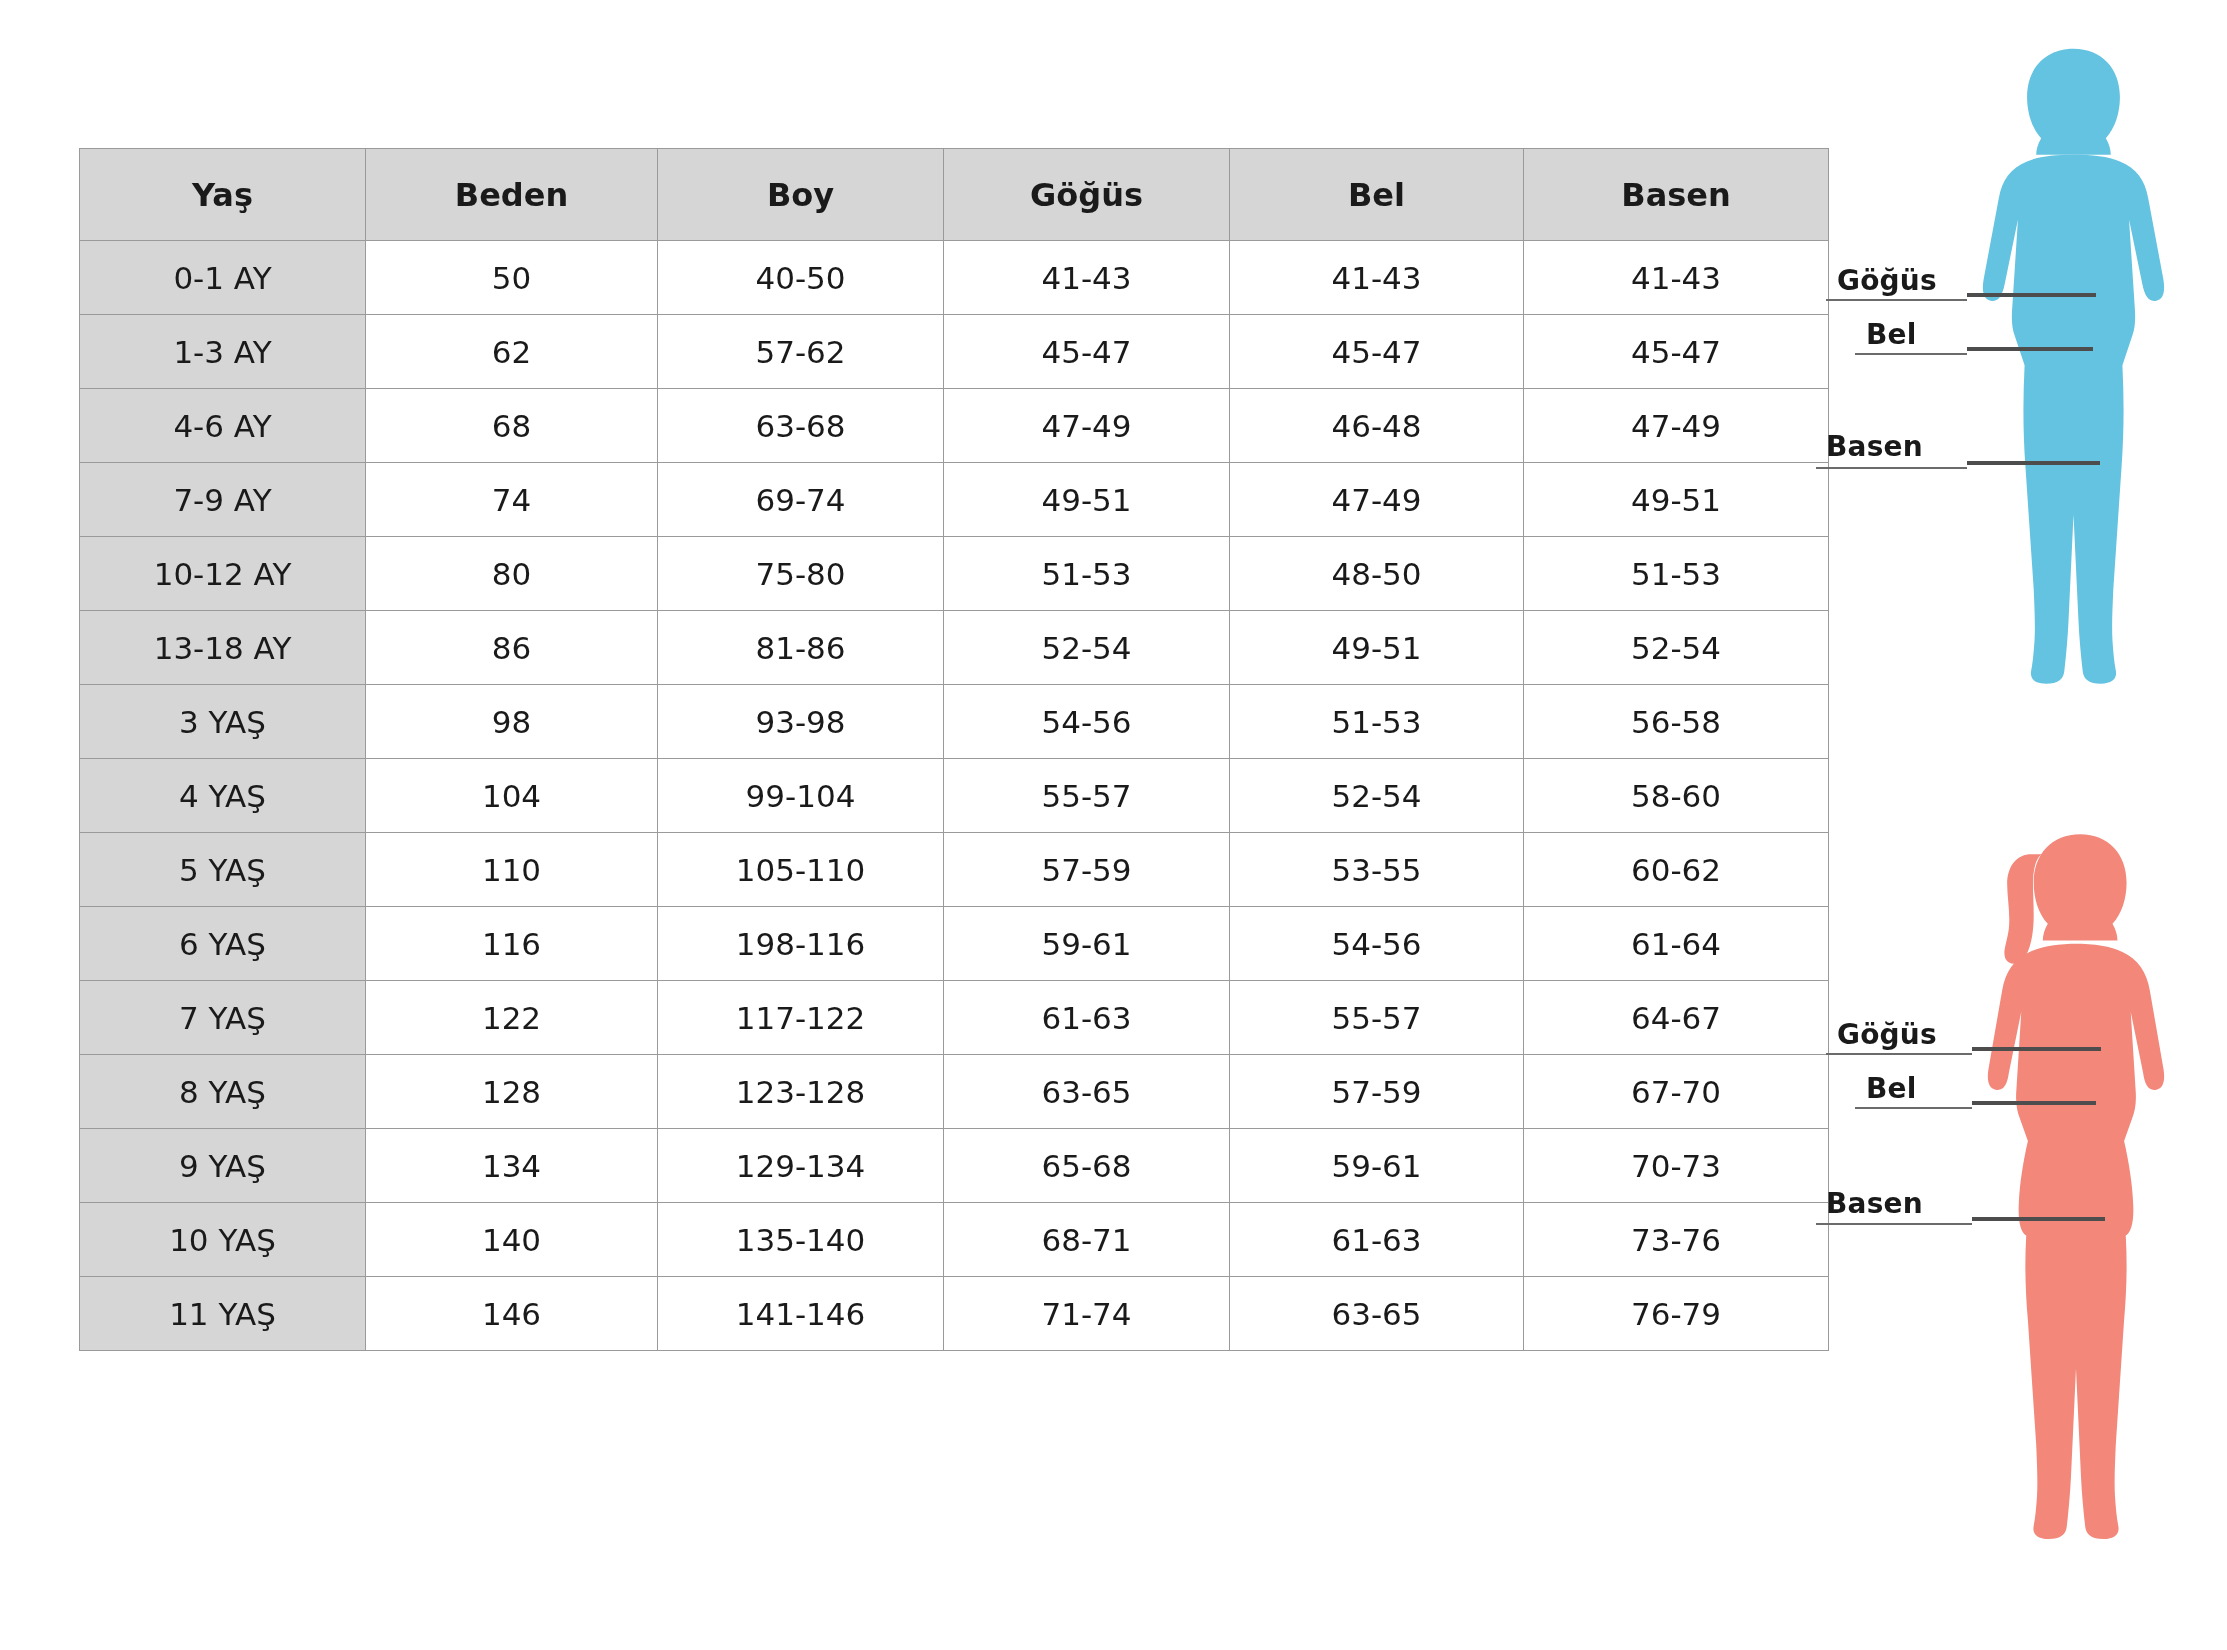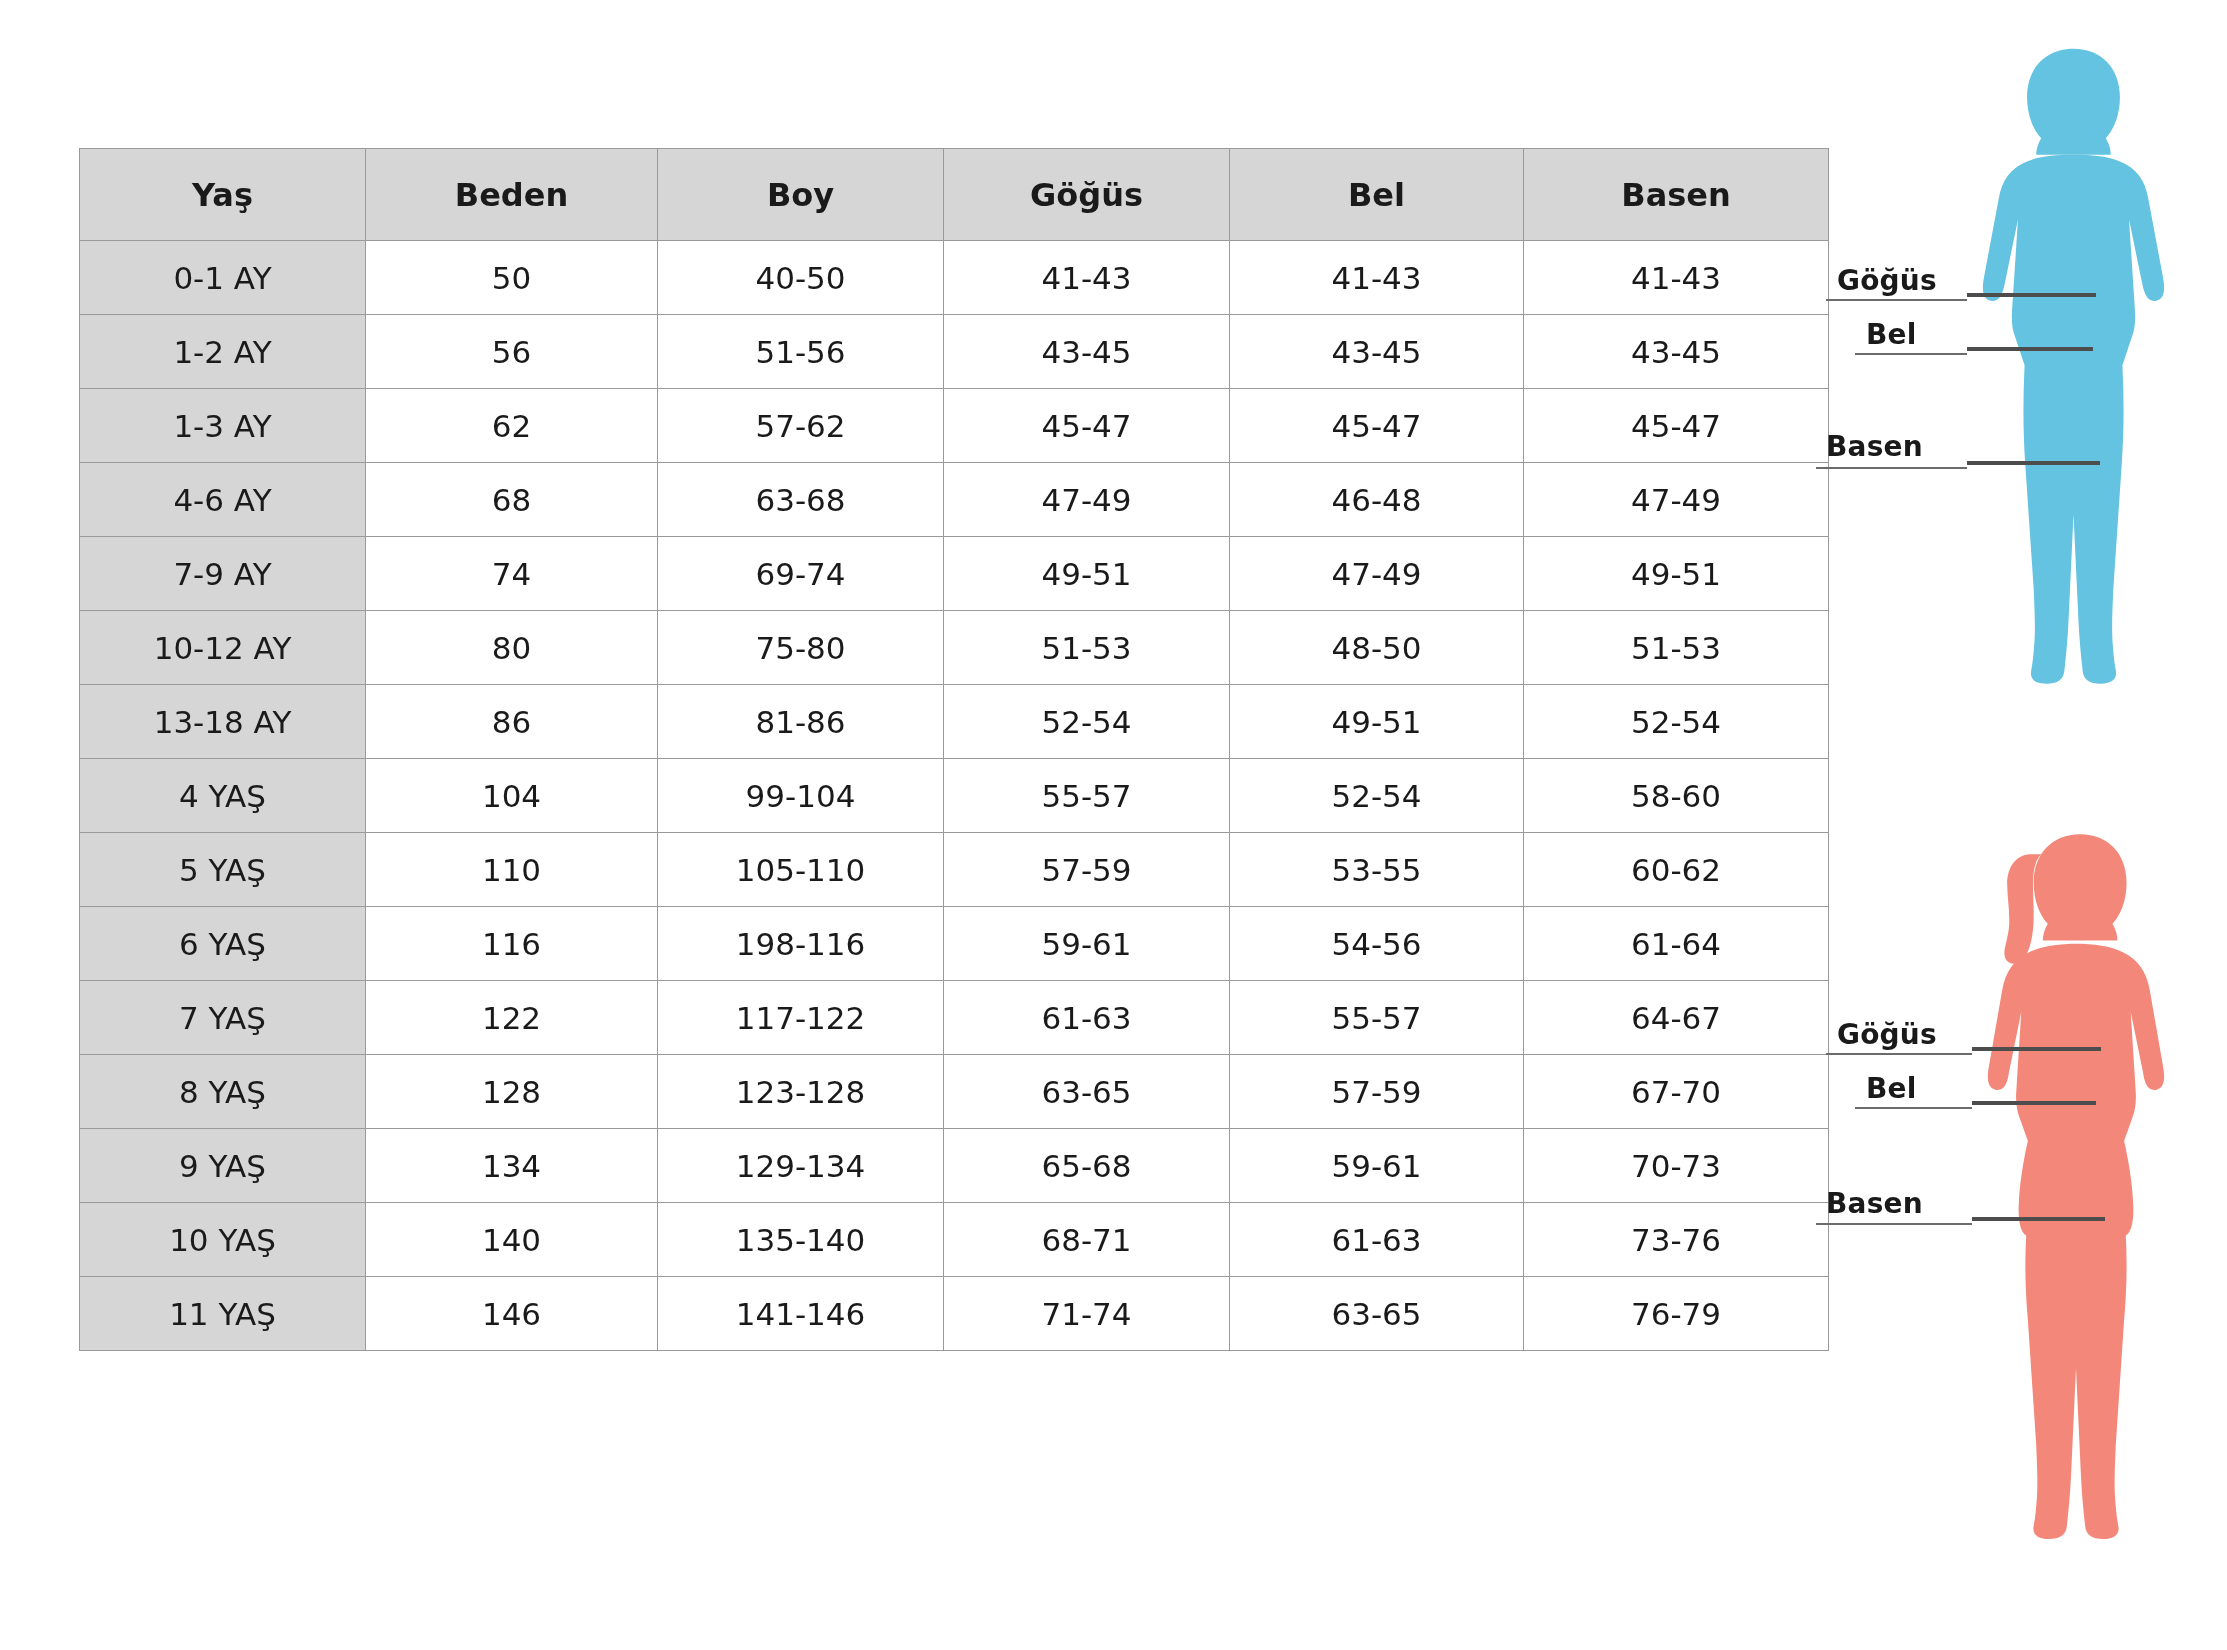--- a/index.html
+++ b/index.html
@@ -141,28 +141,20 @@
       <tbody>
         <tr>
           <td class="age-col">0-1 AY</td>
           <td>50</td>
           <td>40-50</td>
           <td>41-43</td>
           <td>41-43</td>
           <td>41-43</td>
         </tr>
         <tr>
-          <td class="age-col">1-2 AY</td>
-          <td>56</td>
-          <td>51-56</td>
-          <td>43-45</td>
-          <td>43-45</td>
-          <td>43-45</td>
-        </tr>
-        <tr>
           <td class="age-col">1-3 AY</td>
           <td>62</td>
           <td>57-62</td>
           <td>45-47</td>
           <td>45-47</td>
           <td>45-47</td>
         </tr>
         <tr>
           <td class="age-col">4-6 AY</td>
           <td>68</td>
@@ -187,20 +179,28 @@
           <td>48-50</td>
           <td>51-53</td>
         </tr>
         <tr>
           <td class="age-col">13-18 AY</td>
           <td>86</td>
           <td>81-86</td>
           <td>52-54</td>
           <td>49-51</td>
           <td>52-54</td>
+        </tr>
+        <tr>
+          <td class="age-col">3 YAŞ</td>
+          <td>98</td>
+          <td>93-98</td>
+          <td>54-56</td>
+          <td>51-53</td>
+          <td>56-58</td>
         </tr>
         <tr>
           <td class="age-col">4 YAŞ</td>
           <td>104</td>
           <td>99-104</td>
           <td>55-57</td>
           <td>52-54</td>
           <td>58-60</td>
         </tr>
         <tr>

